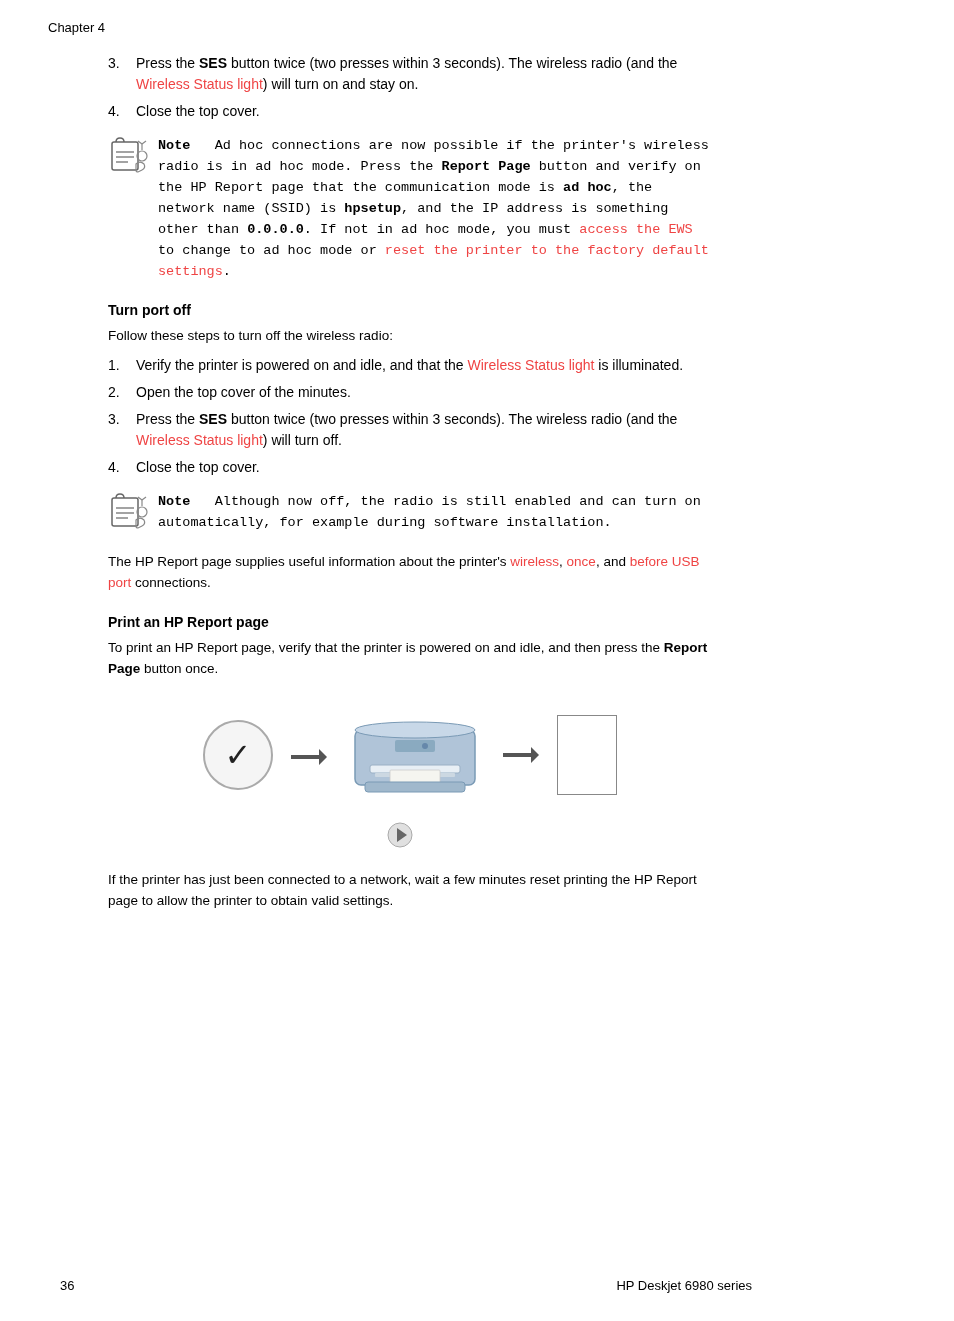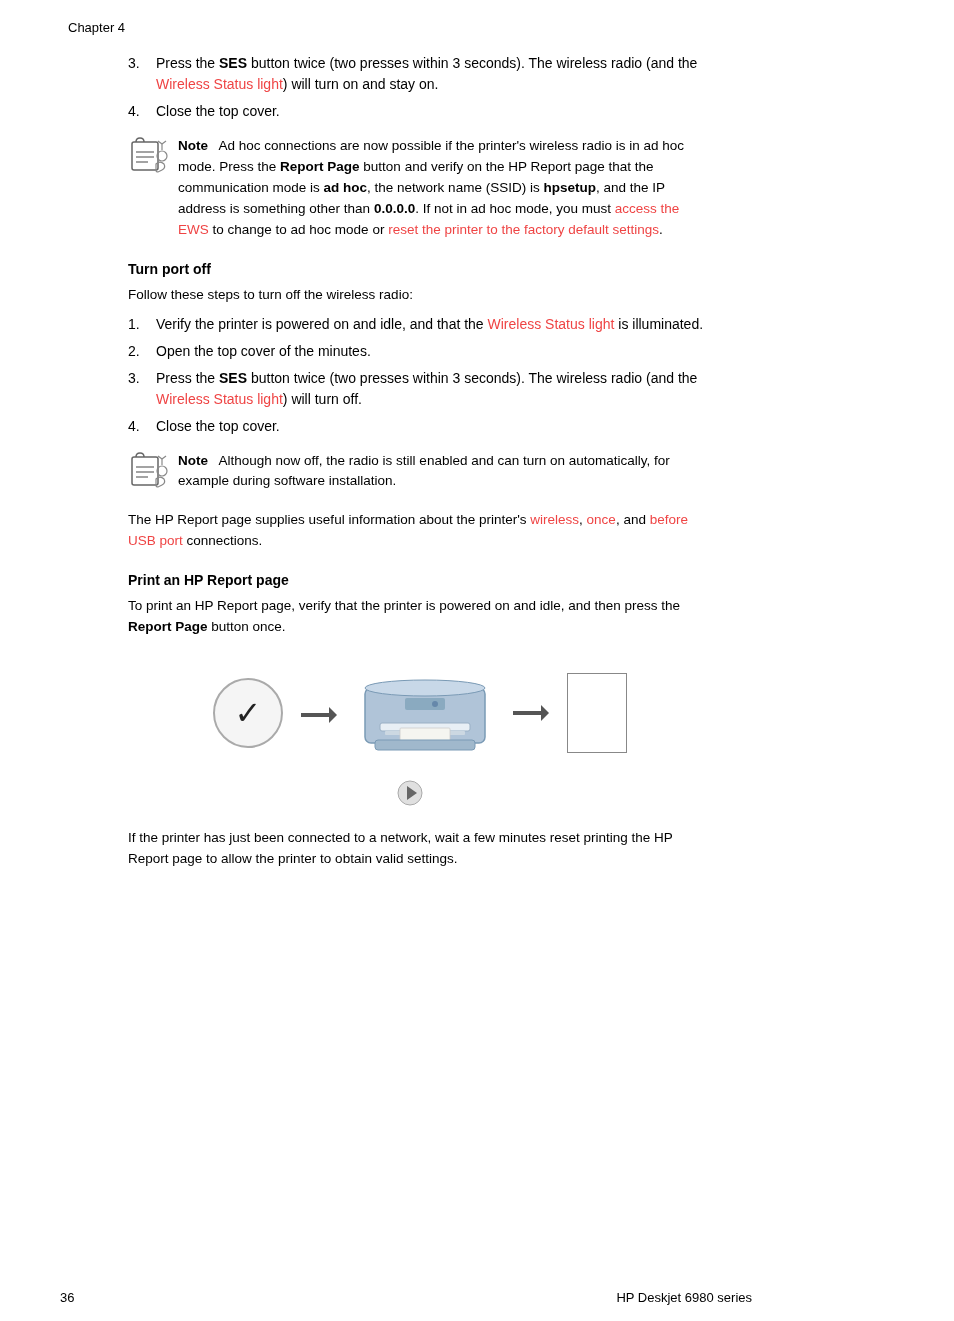--- a/index.html
+++ b/index.html
@@ -8,21 +8,21 @@
       font-family: Arial, Helvetica, sans-serif;
       font-size: 14px;
       color: #000000;
       width: 954px;
       min-height: 1321px;
       position: relative;
     }
     .page {
       width: 812px;
       min-height: 1321px;
-      padding: 20px 60px 60px 68px;
+      padding: 20px 60px 60px 48px;
       position: relative;
     }
     .chapter-header {
       font-size: 13px;
       color: #000;
       margin-bottom: 18px;
       margin-left: 0;
     }
     .content-area {
       margin-left: 60px;
@@ -47,20 +47,21 @@
     }
     a, .link {
       color: #ef4444;
       text-decoration: none;
     }
     .note-box {
       display: flex;
       align-items: flex-start;
       margin: 14px 0 18px 0;
       gap: 10px;
+      font-family: Liberation Mono, monospace;
     }
     .note-icon {
       flex-shrink: 0;
       width: 40px;
       height: 40px;
     }
     .note-text {
       font-size: 13.5px;
       line-height: 1.55;
       flex: 1;
@@ -80,21 +81,21 @@
       margin-left: -20px;
     }
     .body-text {
       font-size: 13.5px;
       line-height: 1.55;
       margin-bottom: 8px;
     }
     .bold { font-weight: bold; }
     .footer {
       position: absolute;
-      bottom: 16px;
+      bottom: 28px;
       left: 60px;
       right: 60px;
       display: flex;
       justify-content: space-between;
       font-size: 13px;
       color: #000;
     }
     .printer-diagram {
       display: flex;
       align-items: center;

